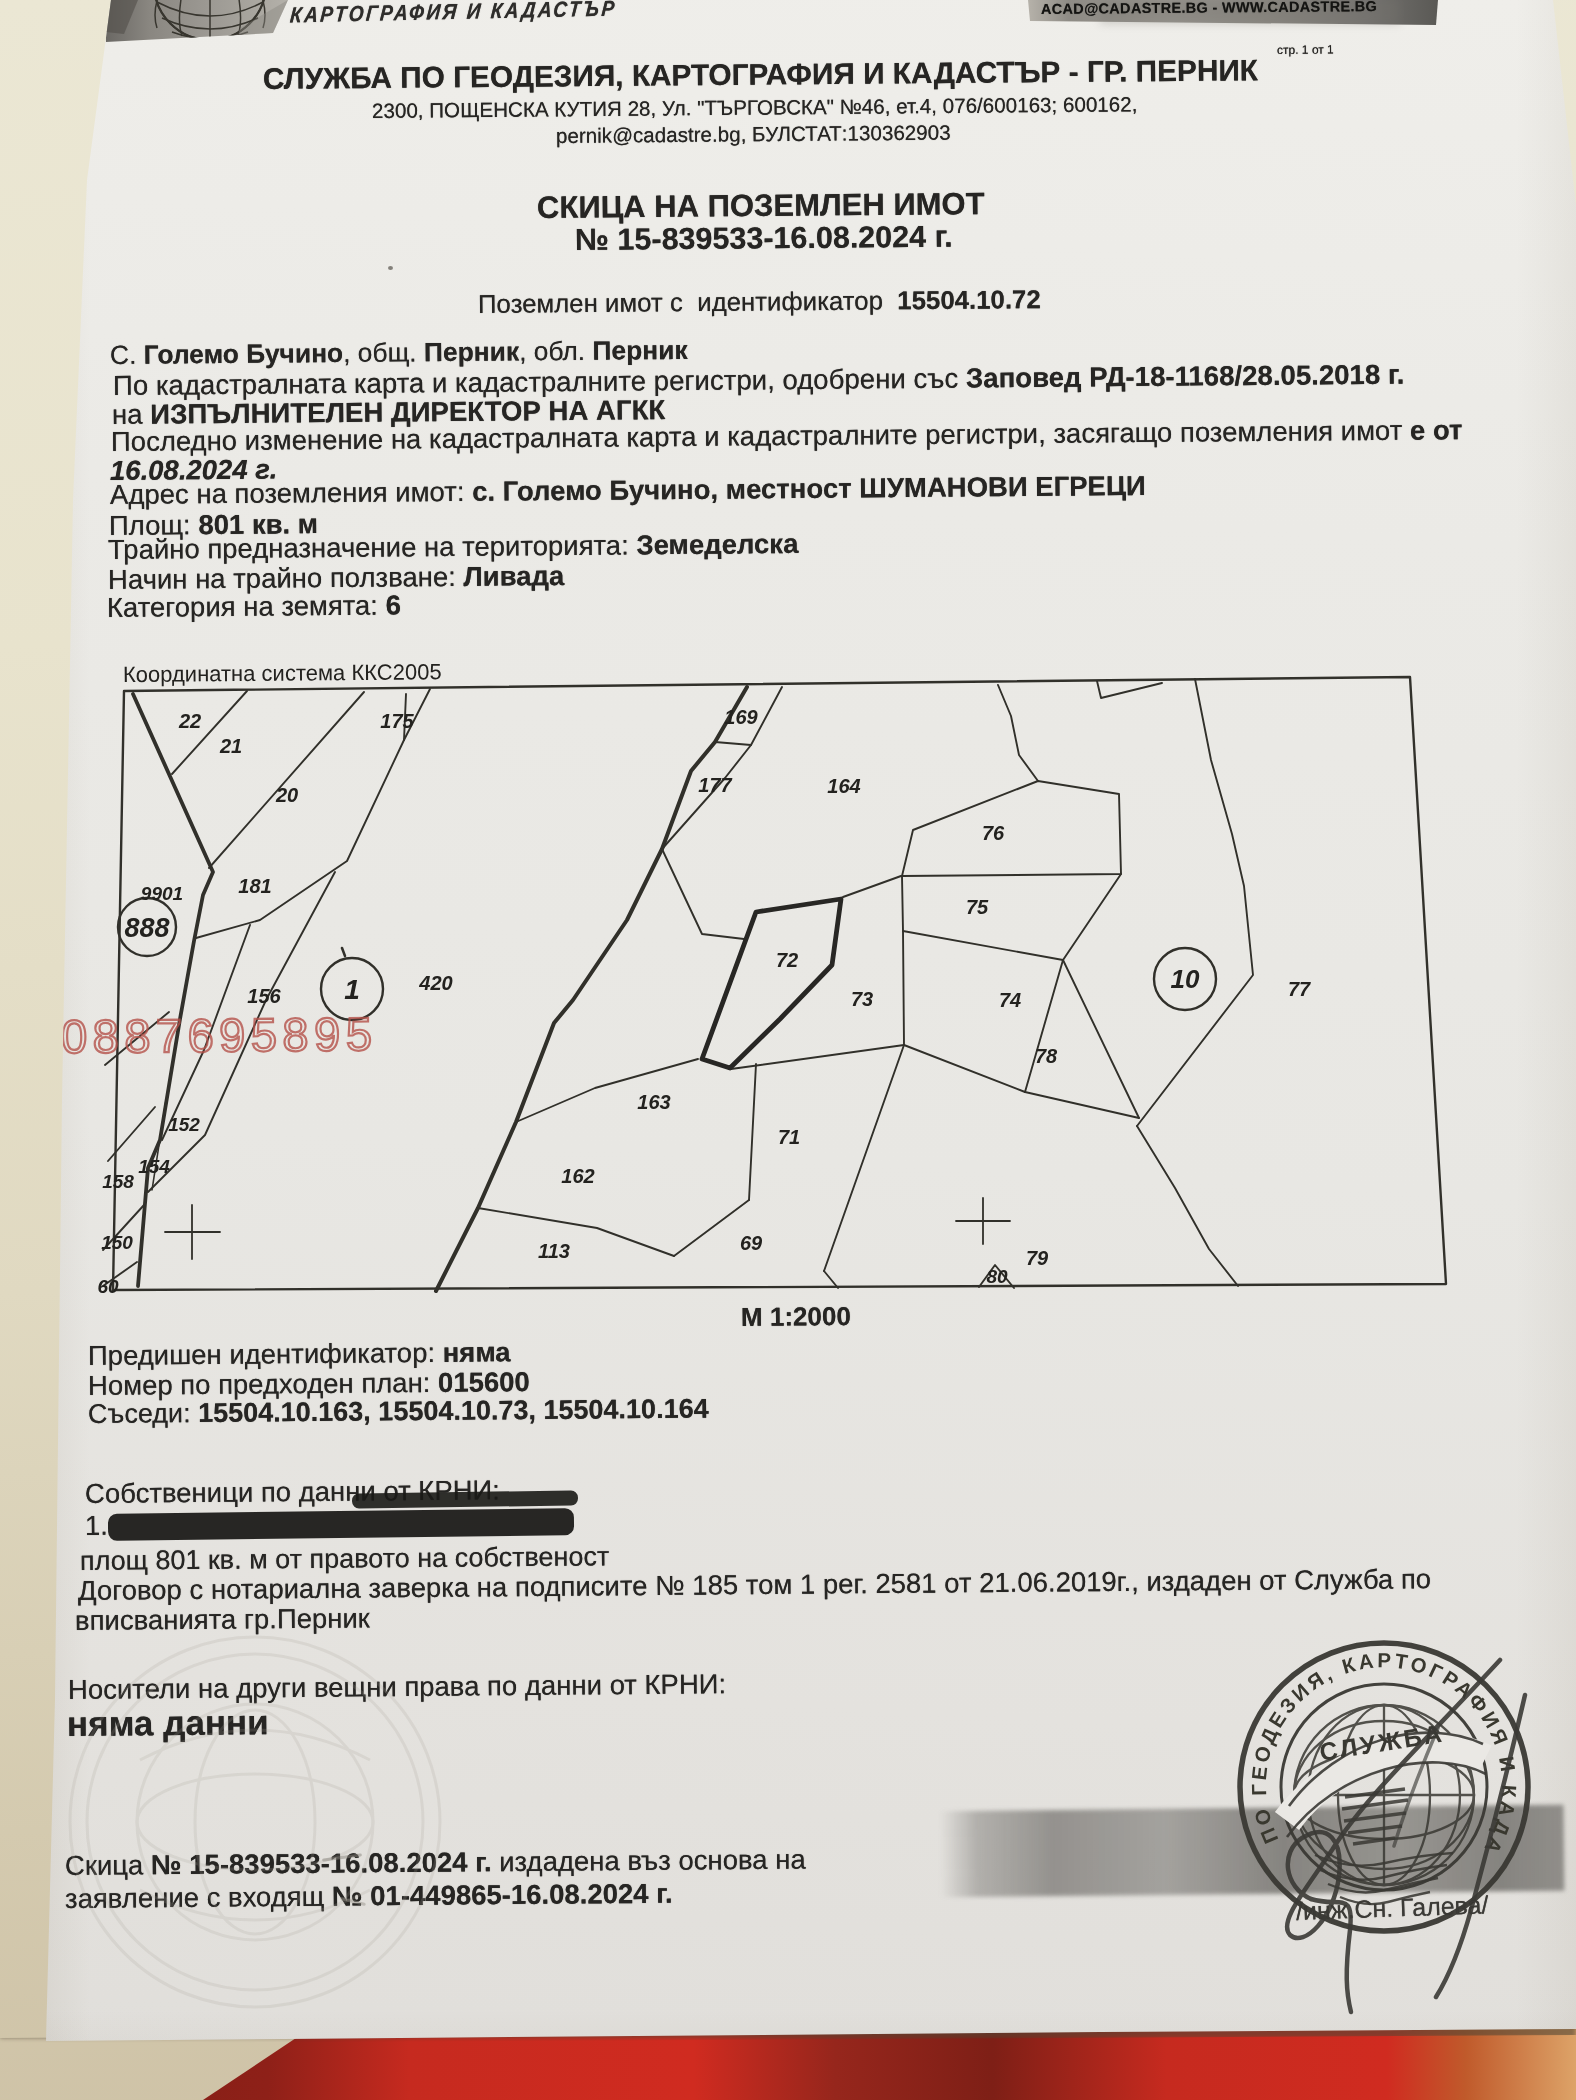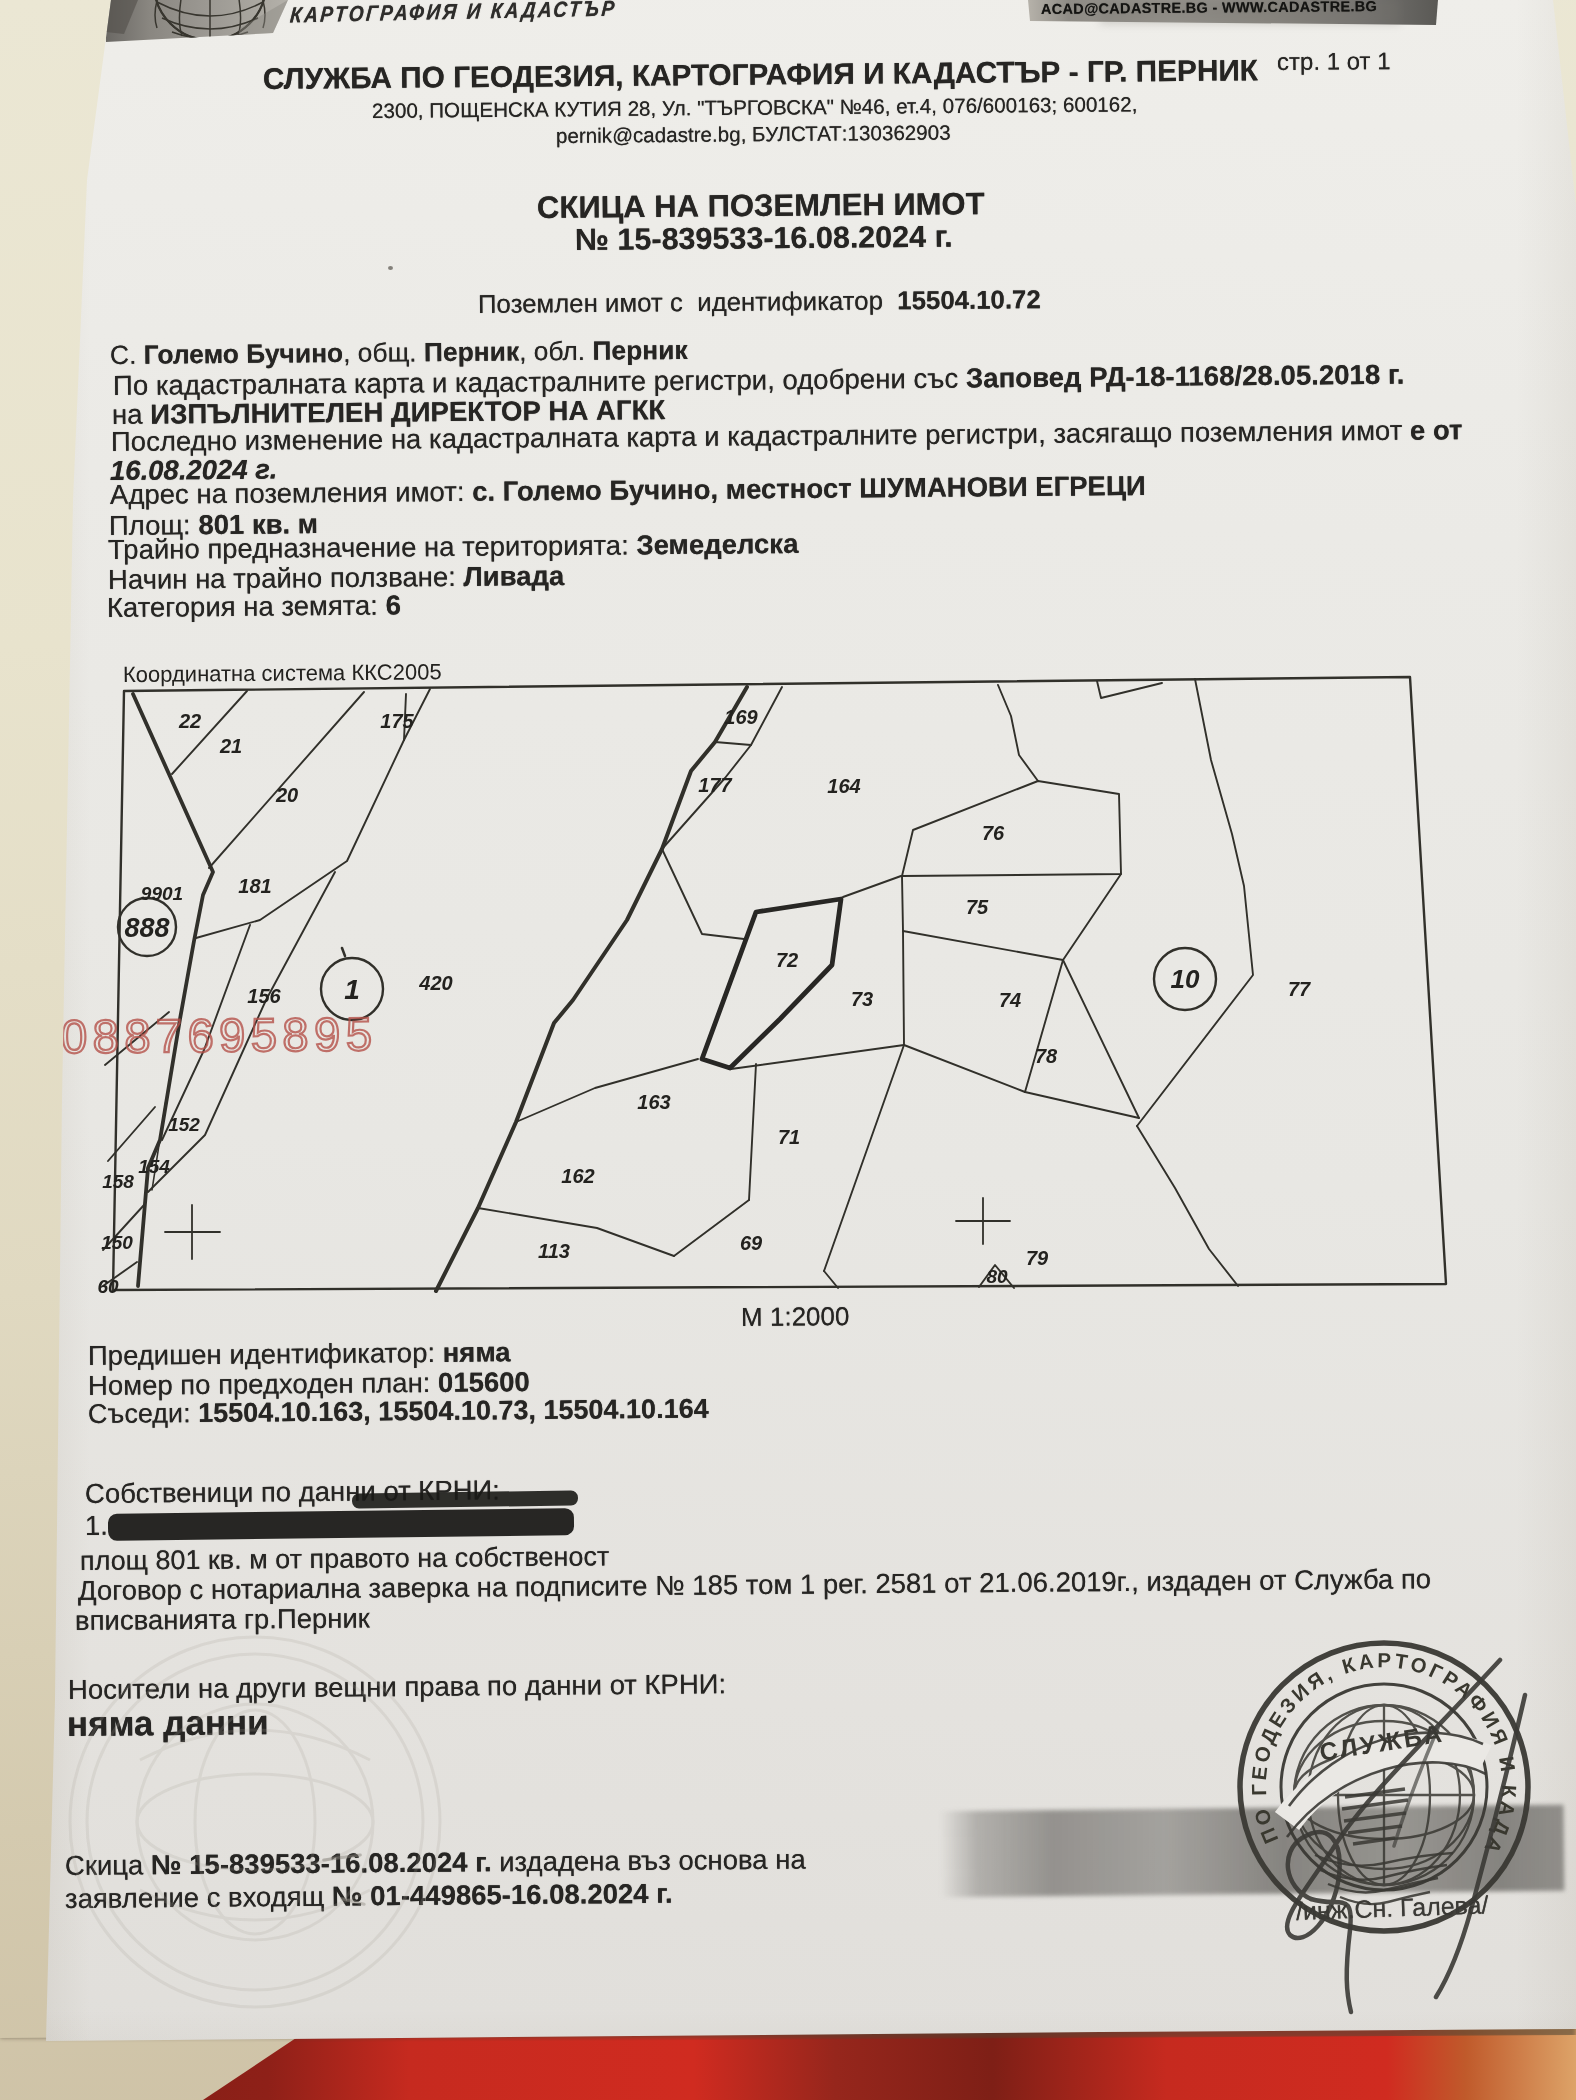--- a/index.html
+++ b/index.html
@@ -64,21 +64,21 @@
   </svg>
 
   <div class="ln" style="left:291px;top:4px;font-size:19px;font-weight:bold;font-style:italic;letter-spacing:2.5px;color:#2e2d2b;transform:rotate(-1.2deg) skewX(-6deg) scaleY(1.15);transform-origin:0 0;">КАРТОГРАФИЯ  И  КАДАСТЪР</div>
 
   <div class="abs" style="left:1028px;top:0;width:410px;height:25px;
      clip-path:polygon(0 0,410px 0,408px 25px,2px 21px);
      background:linear-gradient(90deg,#b6b2aa 0%,#8e8b85 10%,#97948e 35%,#8a8781 60%,#757370 82%,#5a5955 100%);"></div>
   <div class="abs" style="left:1100px;top:0;width:300px;height:24px;background:#77756f;opacity:.28;filter:blur(4px);"></div>
   <div class="ln" style="left:1041px;top:2px;font-size:14.5px;font-weight:bold;color:#141412;letter-spacing:.3px;">ACAD@CADASTRE.BG - WWW.CADASTRE.BG</div>
 
-  <div class="ln" style="left:1277px;top:50px;font-size:24px;">стр. 1 от 1</div>
+  <div class="ln" style="left:1277px;top:44px;font-size:12px;">стр. 1 от 1</div>
 
   <div class="ln" style="left:263px;top:64px;font-size:29.8px;font-weight:bold;">СЛУЖБА ПО ГЕОДЕЗИЯ, КАРТОГРАФИЯ И КАДАСТЪР - ГР. ПЕРНИК</div>
   <div class="ln" style="left:372px;top:101px;font-size:20.6px;">2300, ПОЩЕНСКА КУТИЯ 28, Ул. "ТЪРГОВСКА" №46, ет.4, 076/600163; 600162,</div>
   <div class="ln" style="left:556px;top:126px;font-size:20.6px;">pernik@cadastre.bg, БУЛСТАТ:130362903</div>
   <div class="ln" style="left:537px;top:192px;font-size:31px;font-weight:bold;">СКИЦА НА ПОЗЕМЛЕН ИМОТ</div>
   <div class="ln" style="left:575px;top:224px;font-size:30.5px;font-weight:bold;">№ 15-839533-16.08.2024 г.</div>
   <div class="ln" style="left:478px;top:292px;font-size:25.8px;">Поземлен имот с&nbsp; идентификатор&nbsp; <b>15504.10.72</b></div>
 
   <div class="ln" style="left:110px;top:342px;font-size:26.4px;">С. <b>Големо Бучино</b>, общ. <b>Перник</b>, обл. <b>Перник</b></div>
   <div class="ln" style="left:113px;top:372px;font-size:27.6px;">По кадастралната карта и кадастралните регистри, одобрени със <b>Заповед РД-18-1168/28.05.2018 г.</b></div>
@@ -219,21 +219,21 @@
       <text x="118" y="1188" font-size="19px">158</text>
       <text x="117" y="1249" font-size="19px">150</text>
       <text x="108" y="1293" font-size="19px">60</text>
       <text x="436" y="990">420</text>
       <text x="147" y="937" font-size="27px">888</text>
       <text x="352" y="999" font-size="28px">1</text>
       <text x="1185" y="988" font-size="26px">10</text>
     </g>
   </svg>
 
-  <div class="ln" style="left:741px;top:1304px;font-size:26px;font-weight:normal;">М 1:2000</div>
+  <div class="ln" style="left:741px;top:1304px;font-size:26px;font-weight:bold;">М 1:2000</div>
 
   <div class="ln" style="left:61px;top:1013px;font-size:47px;font-weight:normal;letter-spacing:5.5px;color:transparent;-webkit-text-stroke:2.2px #b5524a;opacity:.8;text-shadow:none;">0887695895</div>
 
   <div class="ln" style="left:88px;top:1342px;font-size:27.5px;">Предишен идентификатор: <b>няма</b></div>
   <div class="ln" style="left:88px;top:1372px;font-size:27.5px;">Номер по предходен план: <b>015600</b></div>
   <div class="ln" style="left:88px;top:1401px;font-size:27px;">Съседи: <b>15504.10.163, 15504.10.73, 15504.10.164</b></div>
   <div class="ln" style="left:85px;top:1480px;font-size:27.5px;">Собственици по данни от КРНИ:</div>
 
   <div class="abs" style="left:352px;top:1492px;width:226px;height:15px;background:#1a1916;opacity:.9;border-radius:7px;transform:rotate(-0.8deg);"></div>
   <div class="ln" style="left:85px;top:1512px;font-size:27.5px;">1.</div>

